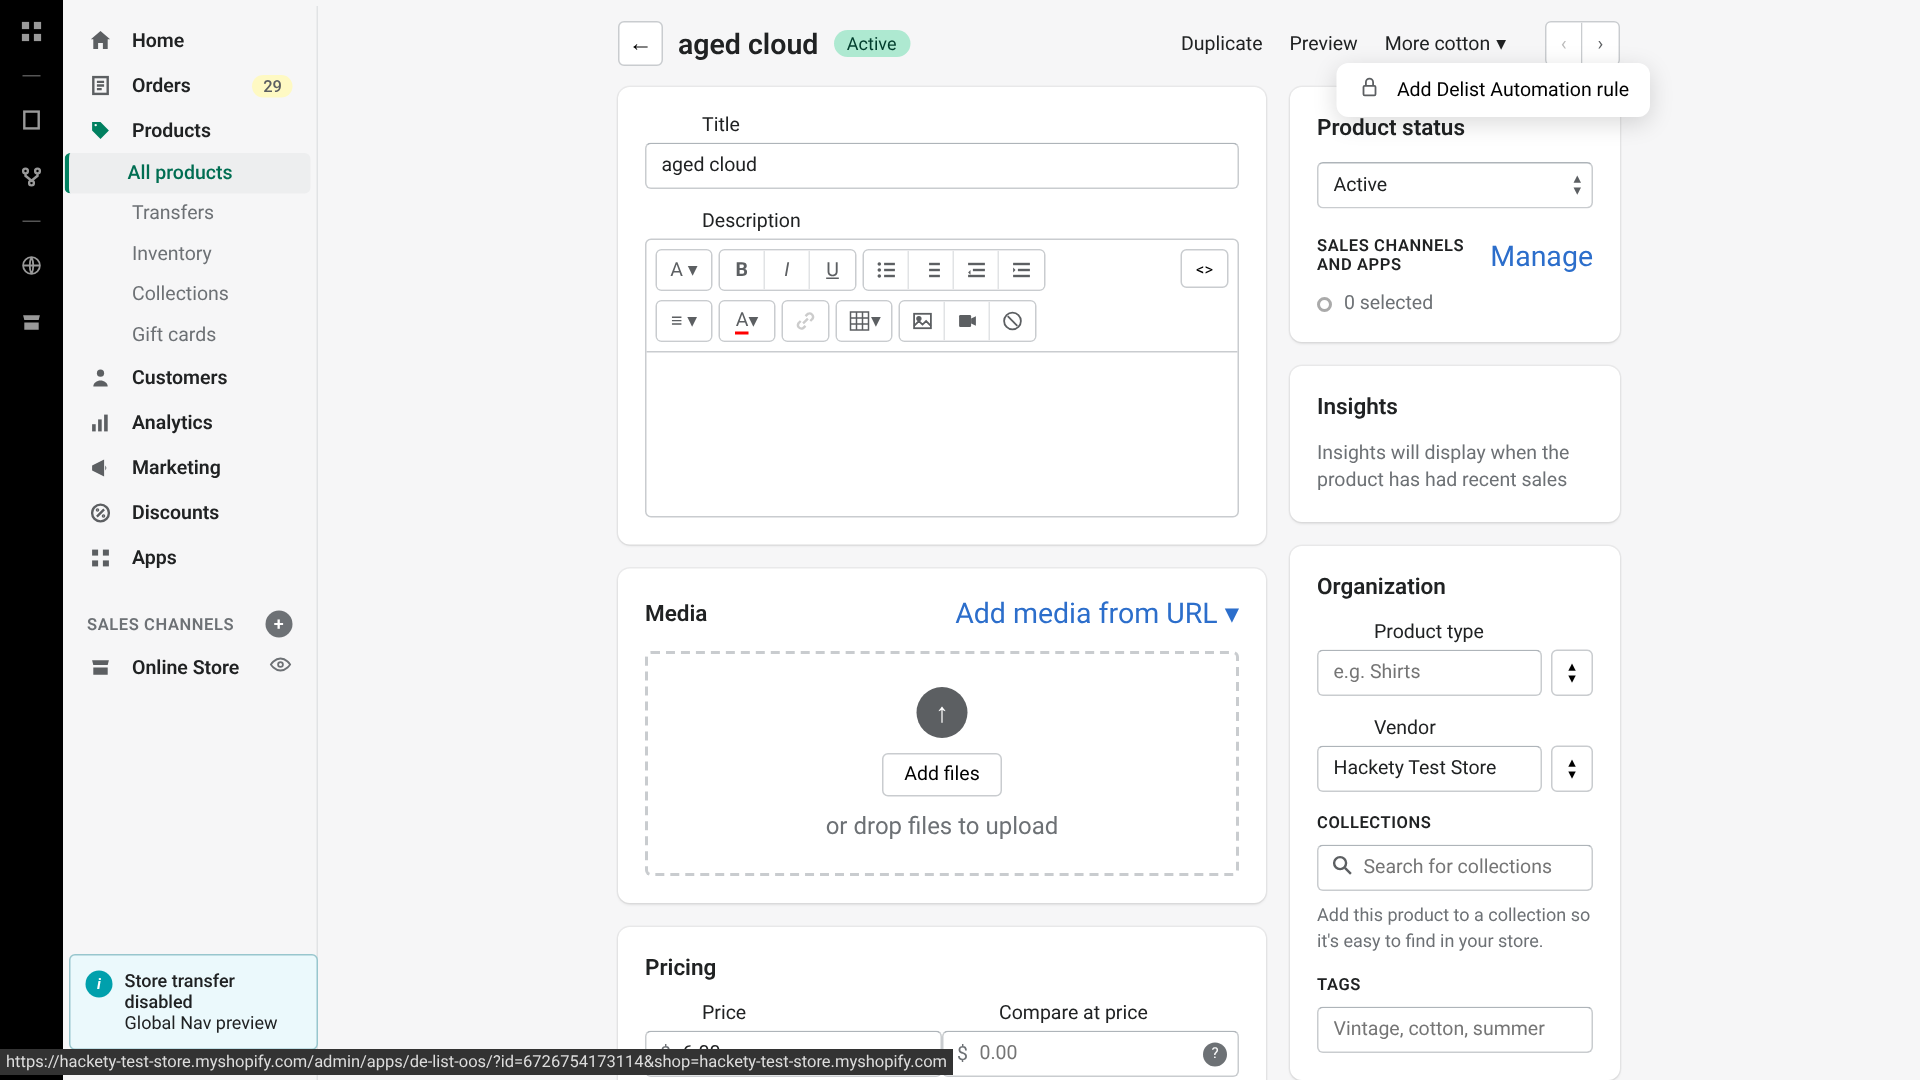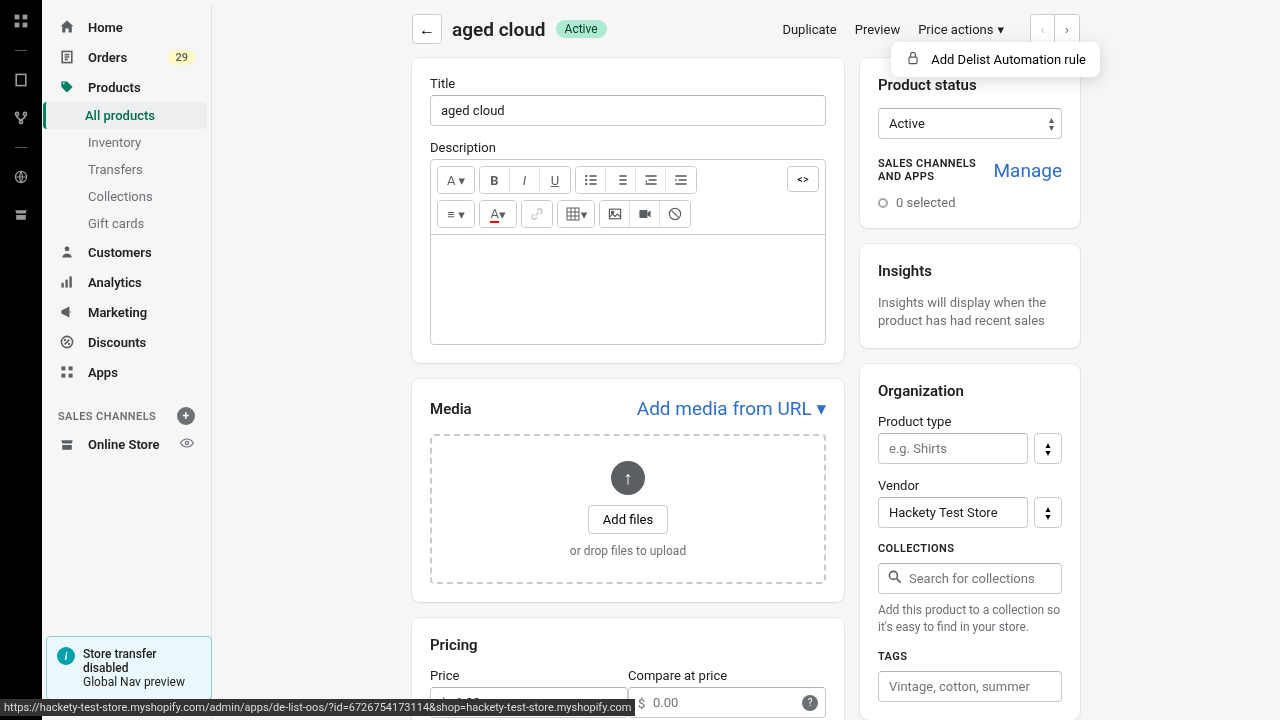--- a/index.html
+++ b/index.html
@@ -40,21 +40,21 @@
 .pager div:first-child { border-right: 1px solid #c9cccf; color: #bbb; }
 
 .dropdown { position: absolute; right: 180px; top: 42px; background: #fff; border-radius: 8px; box-shadow: 0 4px 16px rgba(0,0,0,0.15); padding: 8px 14px; display: flex; align-items: center; gap: 10px; font-size: 13px; z-index: 30; }
 
 .content-row { display: flex; gap: 16px; padding: 0 200px; }
 .col-main { flex: 1; min-width: 0; display: flex; flex-direction: column; gap: 16px; }
 .col-side { width: 220px; display: flex; flex-direction: column; gap: 16px; }
 
 .card { background: #fff; border-radius: 8px; box-shadow: 0 0 0 1px rgba(0,0,0,0.05), 0 1px 2px rgba(0,0,0,0.08); padding: 18px; }
 .card h3 { font-size: 15px; font-weight: 600; margin-bottom: 14px; color: #202223; }
-.field-label { font-size: 13px; color: #202223; margin-bottom: 4px; display: block; }
+.field-label { font-size: 13px; color: #202223; margin-bottom: 4px; display: block; margin-left: 38px; }
 .text-input { width: 100%; border: 1px solid #c9cccf; border-top-color: #aeb4b9; border-radius: 4px; padding: 7px 10px; font-size: 13px; color: #202223; }
 .select-wrap { position: relative; }
 .select-wrap .text-input { padding-right: 28px; }
 .select-ico { position: absolute; right: 8px; top: 50%; transform: translateY(-50%); color: #5c5f62; pointer-events: none; font-size: 10px; line-height: 8px; }
 
 .rte { border: 1px solid #c9cccf; border-radius: 4px; margin-top: 4px; }
 .rte-toolbar { padding: 6px; display: flex; gap: 4px; flex-wrap: wrap; }
 .rte-row2 { padding: 0 6px 6px; display: flex; gap: 4px; }
 .tb-group { display: flex; border: 1px solid #c9cccf; border-radius: 4px; overflow: hidden; }
 .tb-btn { width: 30px; height: 26px; background: #fff; display: flex; align-items: center; justify-content: center; cursor: pointer; color: #5c5f62; font-size: 13px; border-right: 1px solid #e1e3e5; }
@@ -63,21 +63,21 @@
 .tb-btn.disabled { color: #ccc; }
 .code-btn { margin-left: auto; width: 32px; height: 26px; border: 1px solid #c9cccf; border-radius: 4px; background: #fff; display: flex; align-items: center; justify-content: center; font-size: 11px; cursor: pointer; }
 .rte-body { border-top: 1px solid #c9cccf; height: 110px; padding: 10px; }
 
 .media-head { display: flex; justify-content: space-between; align-items: center; margin-bottom: 14px; }
 .media-head h3 { margin: 0; }
 .link { color: #2c6ecb; font-size: 19px; cursor: pointer; }
 .dropzone { border: 2px dashed #c9cccf; border-radius: 4px; height: 150px; display: flex; flex-direction: column; align-items: center; justify-content: center; gap: 10px; }
 .up-circle { width: 34px; height: 34px; border-radius: 50%; background: #5c5f62; color: #fff; display: flex; align-items: center; justify-content: center; font-size: 18px; }
 .add-files-btn { border: 1px solid #c9cccf; background: #fff; border-radius: 4px; padding: 6px 14px; font-size: 13px; cursor: pointer; }
-.drop-text { font-size: 12px; color: #6d7175; }
+.drop-text { font-size: 16px; color: #6d7175; }
 
 .price-row { display: flex; }
 .price-col { flex: 1; }
 .price-input { position: relative; }
 .price-input .cur { position: absolute; left: 10px; top: 50%; transform: translateY(-50%); color: #6d7175; font-size: 13px; }
 .price-input input { padding-left: 24px; }
 .price-input .help { position: absolute; right: 8px; top: 50%; transform: translateY(-50%); width: 16px; height: 16px; border-radius: 50%; background: #6d7175; color: #fff; display: flex; align-items: center; justify-content: center; font-size: 10px; }
 
 .sc-label { font-size: 11px; font-weight: 600; letter-spacing: 0.4px; color: #202223; }
 .sc-row { display: flex; justify-content: space-between; align-items: center; margin-top: 18px; }
@@ -162,24 +162,24 @@
         <svg viewBox="0 0 20 20" fill="#008060">
           <path d="M3 3h7l7 7-7 7-7-7zM6 6.5a1 1 0 100-2 1 1 0 000 2z"></path>
         </svg>
       </span>
       <span>Products</span>
     </div>
   <div class="sub-item active">
       <span>All products</span>
     </div>
   <div class="sub-item">
+      <span>Transfers</span>
+    </div>
+  <div class="sub-item">
       <span>Inventory</span>
-    </div>
-  <div class="sub-item">
-      <span>Transfers</span>
     </div>
   <div class="sub-item">
       <span>Collections</span>
     </div>
   <div class="sub-item">
       <span>Gift cards</span>
     </div>
   <div class="nav-item bold">
       <span class="nico">
         <svg viewBox="0 0 20 20" fill="currentColor">
@@ -270,21 +270,21 @@
 
 <div class="main">
   <div class="page-header">
     <div class="back-btn">←</div>
     <div class="page-title">aged cloud</div>
     <div class="status-pill">Active</div>
     <div class="header-actions">
       <span class="act">Duplicate</span>
       <span class="act">Preview</span>
       <span class="more-btn">
-          <span>Price actions</span> 
+          <span>More cotton</span> 
           <span>▾</span>
         </span>
       <div class="pager">
         <div>‹</div>
         <div>›</div>
       </div>
     </div>
     <div class="dropdown">
       <span><svg viewBox="0 0 20 20" fill="none" stroke="#5c5f62" stroke-width="1.5">
             <rect x="5" y="9" width="10" height="8" rx="1"></rect>

